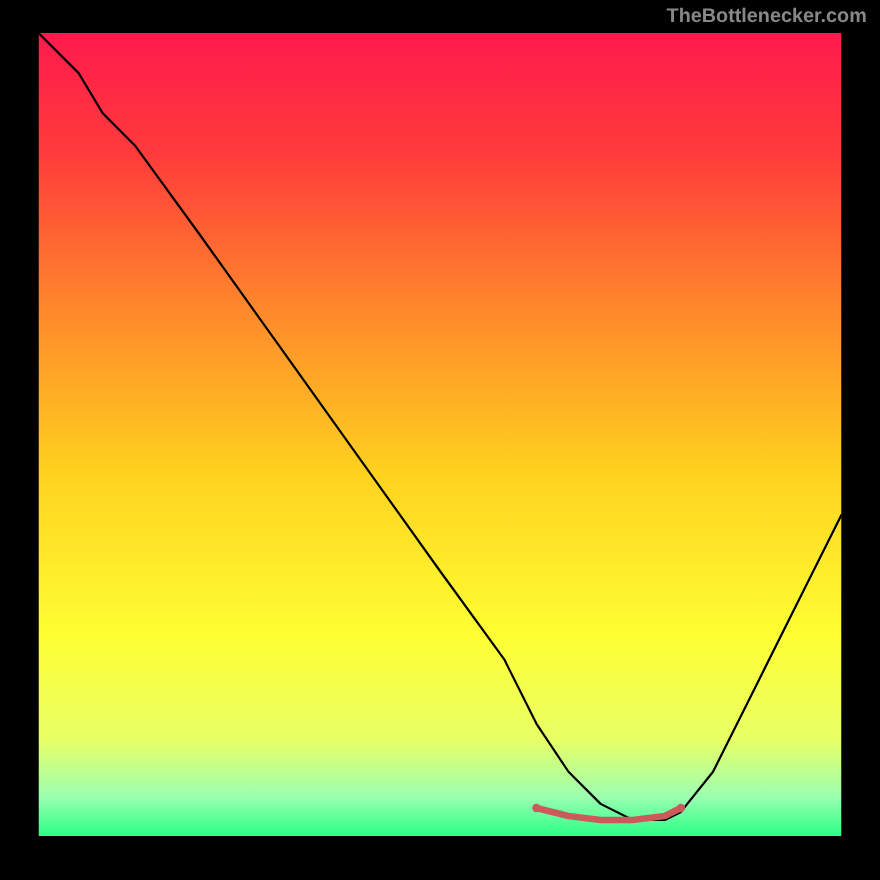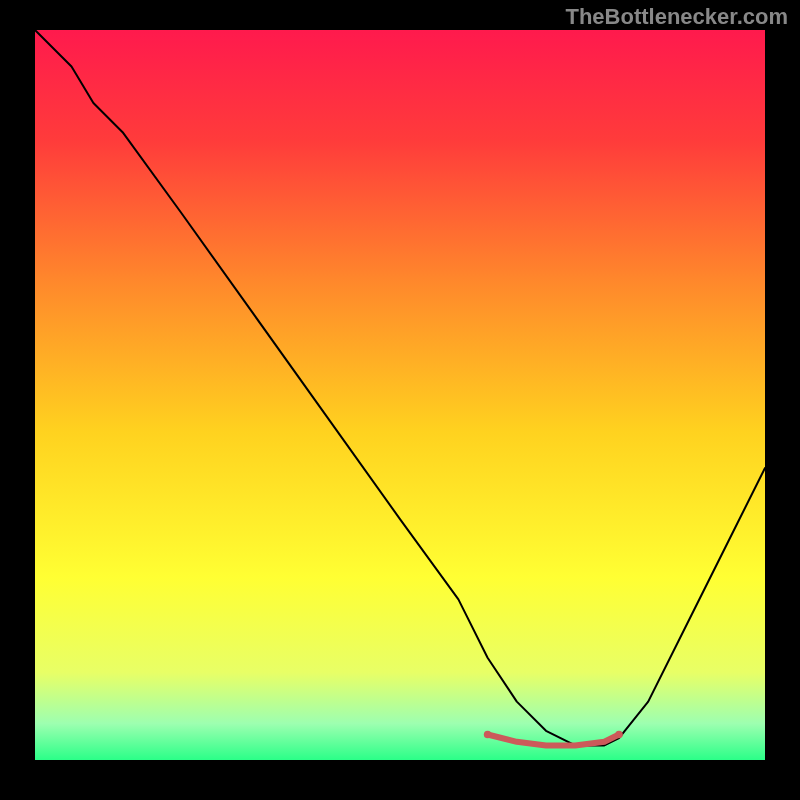--- a/index.html
+++ b/index.html
@@ -9,21 +9,21 @@
     height: 800px;
     background: #000;
     font-family: Arial, Helvetica, sans-serif;
     overflow: hidden;
   }
   .watermark {
     position: absolute;
     top: 4px;
     right: 12px;
     color: #888;
-    font-size: 22px;
+    font-size: 18px;
     font-weight: bold;
     z-index: 10;
   }
   .plot-frame {
     position: absolute;
     left: 35px;
     top: 30px;
     width: 730px;
     height: 730px;
     background: #000;

